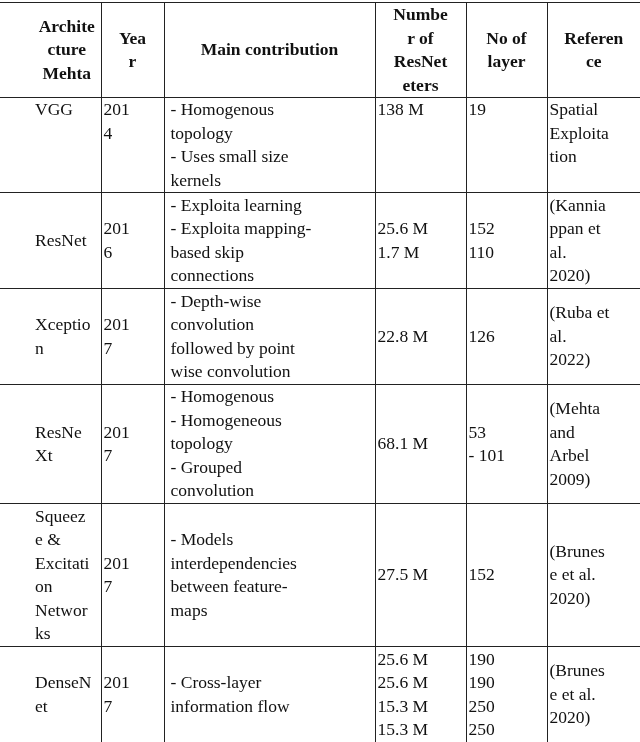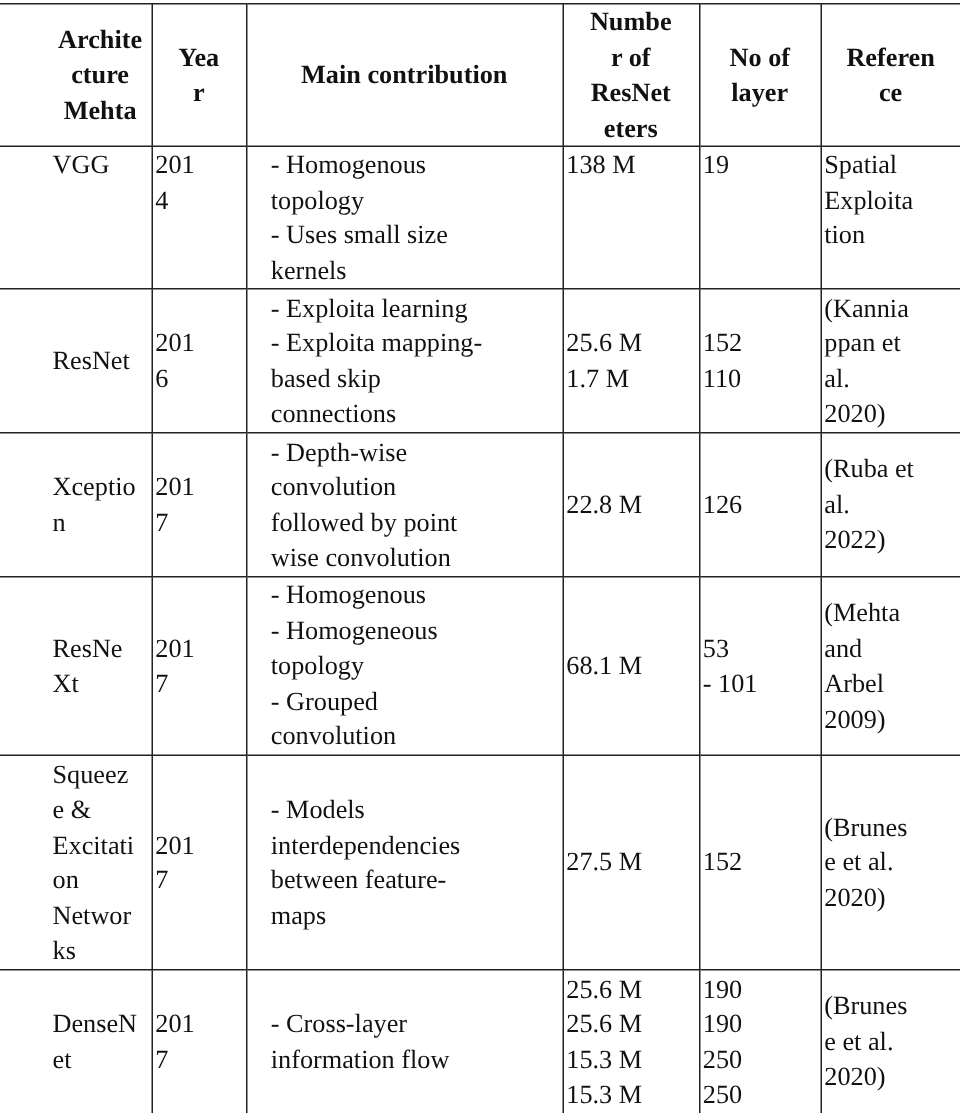--- a/index.html
+++ b/index.html
@@ -1,21 +1,21 @@
 <!DOCTYPE html>
 <html><head>
 <meta charset="utf-8">
 <style>
   html, body { margin: 0; padding: 0; background: #ffffff; }
   body { width: 640px; height: 742px; overflow: hidden; font-family: "Liberation Serif", serif; color: #111; }
   table { border-collapse: collapse; position: absolute; left: 0; top: 2px; width: 640px; }
   td, th { border: 1.5px solid #222; font-size: 17.5px; line-height: 23.5px; padding: 0 2px; vertical-align: middle; }
   th { font-weight: bold; text-align: center; height: 88px; }
   td.c { text-align: left; }
-  td.l { text-align: left; padding-left: 16px; }
+  td.l { text-align: left; padding-left: 6px; }
   td.top { vertical-align: top; }
   .ln { display: block; white-space: nowrap; }
   table tr td:first-child, table tr th:first-child { border-left: none; padding-left: 35px; }
   table tr td:last-child, table tr th:last-child { border-right: none; margin-left: 36px; }
 </style>
 </head>
 <body>
 
 <table>
   <colgroup>

